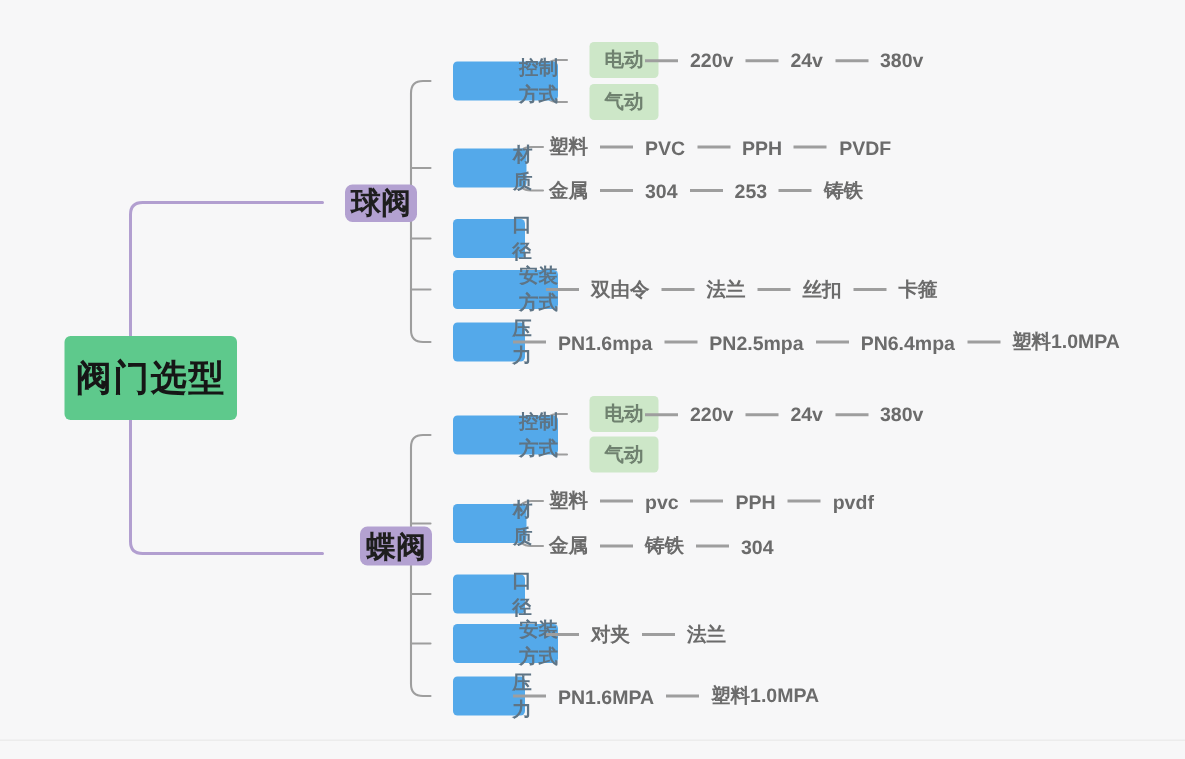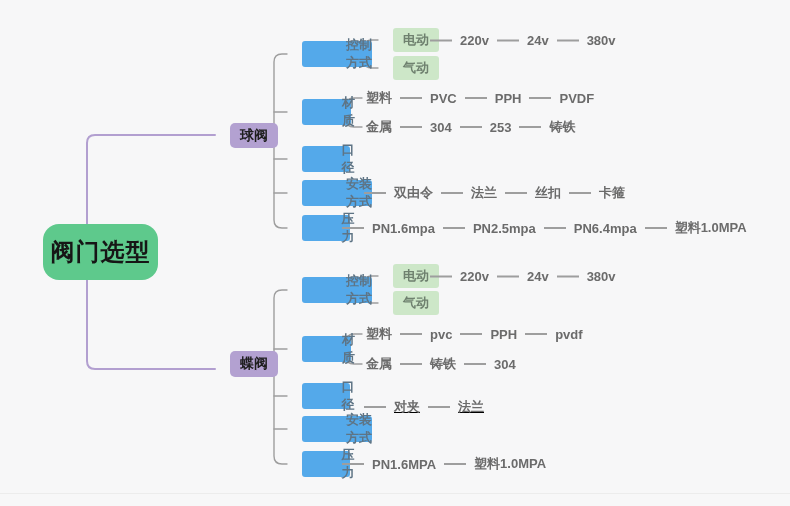--- a/index.html
+++ b/index.html
@@ -18,24 +18,24 @@
     width:790px;height:506px;overflow:hidden;
   }
   .canvas{position:relative;width:790px;height:506px;background:var(--background);}
   svg.connectors{position:absolute;left:0;top:0;}
   .node{
     position:absolute;display:flex;align-items:center;justify-content:center;
     box-sizing:border-box;font-weight:bold;margin-left:15px;
   }
   .root-node{
     background:var(--root-bg);color:#161616;font-size:24px;
-    border-radius:16px;letter-spacing:1px;
+    border-radius:4px;letter-spacing:1px;
   }
   .branch-node{
-    background:var(--branch-bg);color:#1e1e1e;font-size:14px;border-radius:5px;
+    background:var(--branch-bg);color:#1e1e1e;font-size:20px;border-radius:5px;
   }
   .cat-node{
     background:var(--category-bg);color:#5e7485;font-size:13px;border-radius:3px;padding-left:44px;
   }
   .leafbox{
     background:var(--leafbox-bg);color:#6f816f;font-size:13px;border-radius:3px;
   }
   .chain{
     position:absolute;display:flex;align-items:center;gap:8px;
     transform:translateY(-50%);white-space:nowrap;
@@ -86,21 +86,21 @@
 
       <path d="M336,349 H346"></path>
       <path d="M346,349 V342 Q346,334 354,334 H362"></path>
       <path d="M346,349 V356 Q346,364 354,364 H362"></path>
     </g>
   </svg>
 
   <div class="node root-node" style="left:28px;top:224px;width:115px;height:56px;">阀门选型</div>
 
   <div class="node branch-node" style="left:215px;top:123px;width:48px;height:25px;">球阀</div>
-  <div class="node branch-node" style="left:215px;top:351px;width:48px;height:26px;">蝶阀</div>
+  <div class="node branch-node" style="left:225px;top:351px;width:48px;height:26px;">蝶阀</div>
 
   <div class="node cat-node" style="left:287px;top:41px;width:70px;height:26px;">控制方式</div>
   <div class="node cat-node" style="left:287px;top:99px;width:49px;height:26px;">材质</div>
   <div class="node cat-node" style="left:287px;top:146px;width:48px;height:26px;">口径</div>
   <div class="node cat-node" style="left:287px;top:180px;width:70px;height:26px;">安装方式</div>
   <div class="node cat-node" style="left:287px;top:215px;width:48px;height:26px;">压力</div>
 
   <div class="node leafbox" style="left:378px;top:28px;width:46px;height:24px;">电动</div>
   <div class="node leafbox" style="left:378px;top:56px;width:46px;height:24px;">气动</div>
 
@@ -182,21 +182,21 @@
     <span class="leaf">pvdf</span>
   </div>
   <div class="chain" style="left:366px;top:364px;">
     <span class="leaf">金属</span>
     <div class="dash"></div>
     <span class="leaf">铸铁</span>
     <div class="dash"></div>
     <span class="leaf">304</span>
   </div>
 
-  <div class="chain" style="left:364px;top:407px;text-decoration:underline;">
+  <div class="chain" style="left:364px;top:423px;">
     <div class="dash"></div>
     <span class="leaf">对夹</span>
     <div class="dash"></div>
     <span class="leaf">法兰</span>
   </div>
 
   <div class="chain" style="left:342px;top:464px;">
     <div class="dash"></div>
     <span class="leaf">PN1.6MPA</span>
     <div class="dash"></div>

